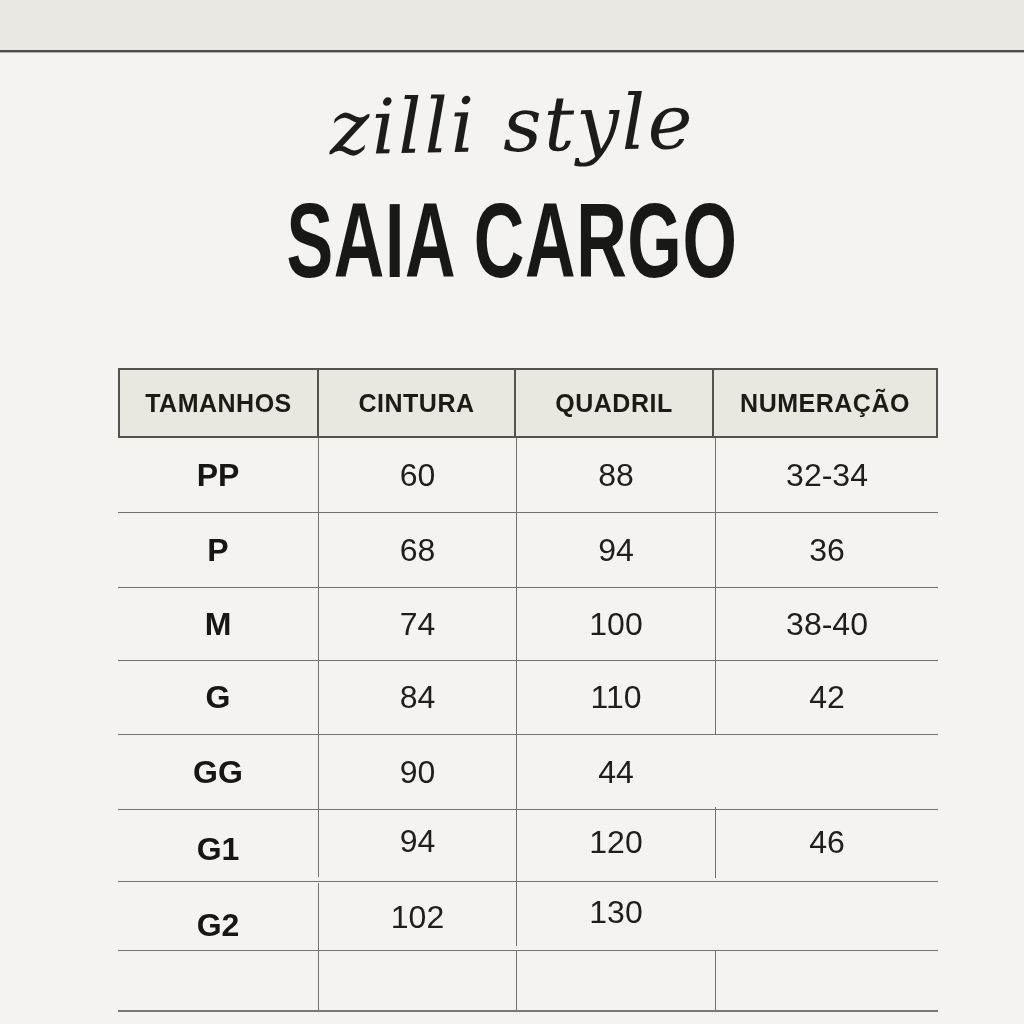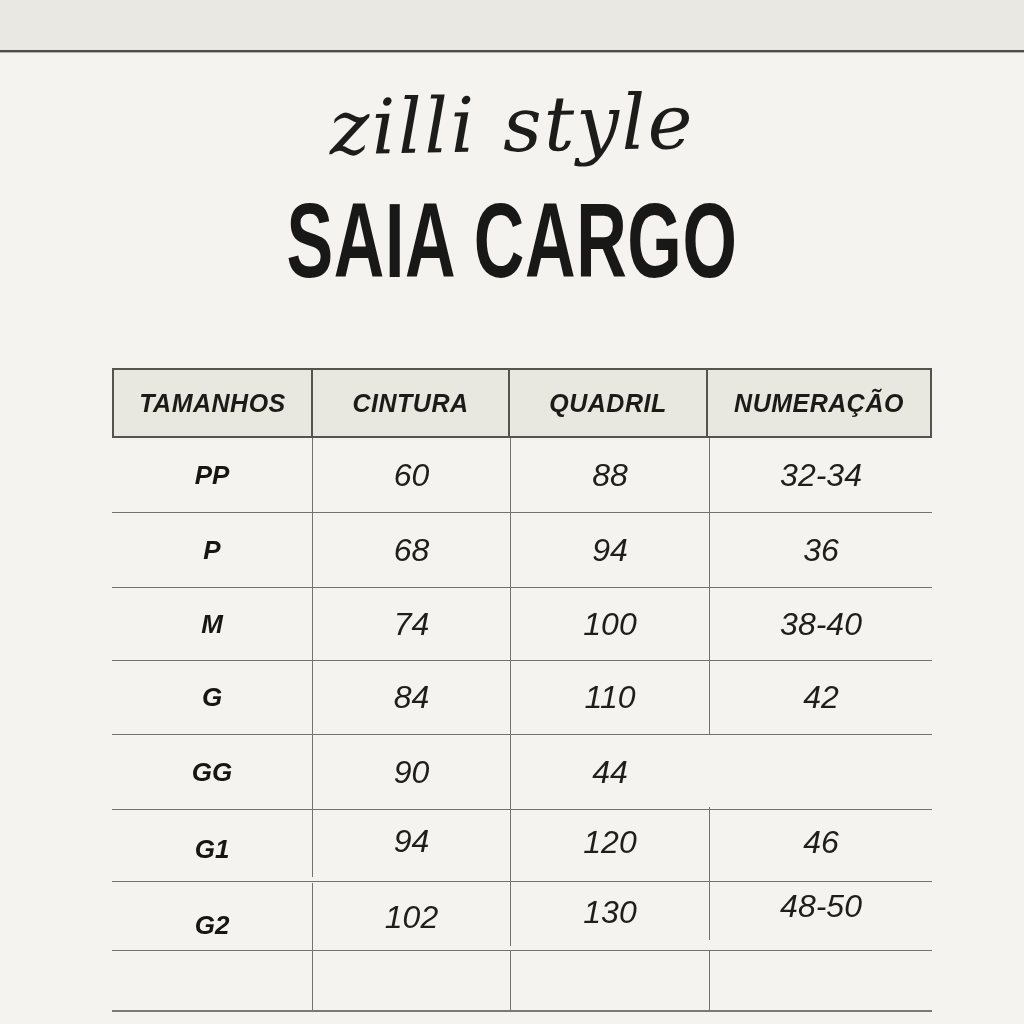--- a/index.html
+++ b/index.html
@@ -67,24 +67,23 @@
     letter-spacing: 1px;
     color: #181816;
     transform: scaleX(0.66);
     transform-origin: 50% 50%;
     white-space: nowrap;
   }
 
   
   .size-table {
     position: absolute;
-    left: 112px;
+    left: 118px;
     top: 368px;
     width: 820px;
-    font-style: italic;
   }
   .thead {
     display: grid;
     grid-template-columns: 199px 197px 198px 1fr;
     height: 70px;
     box-sizing: border-box;
     background: #e8e7e0;
     border: 2px solid #54544f;
   }
   .thead .cell {
@@ -109,21 +108,21 @@
     display: flex;
     align-items: center;
     justify-content: center;
     font-size: 32px;
     color: #1e1e1b;
     border-left: 1.5px solid #73736d;
   }
   .row .cell:first-child {
     border-left: none;
     font-weight: bold;
-    font-size: 26px;
+    font-size: 32px;
     color: #161613;
   }
   
   .row:nth-child(1) { height: 75px; }
   .row:nth-child(2) { height: 75px; }
   .row:nth-child(3) { height: 73px; }
   .row:nth-child(4) { height: 74px; }
   .row:nth-child(5) { height: 75px; }
   .row:nth-child(6) { height: 72px; }
   .row:nth-child(7) { height: 69px; }
@@ -189,21 +188,20 @@
         <div class="cell" style="transform: translateY(4px);">G1</div>
         <div class="cell" style="transform: translateY(-4px);">94</div>
         <div class="cell" style="transform: translateY(-3px);">120</div>
         <div class="cell" style="transform: translateY(-3px);">46</div>
       </div>
 
       <div class="row">
         <div class="cell" style="transform: translateY(9px);">G2</div>
         <div class="cell" style="transform: translateY(1px);">102</div>
         <div class="cell" style="transform: translateY(-4px);">130</div>
-        <div class="cell" style="transform: translateY(-10px);">48-50</div>
       </div>
 
       <div class="row">
         <div class="cell"></div>
         <div class="cell"></div>
         <div class="cell"></div>
         <div class="cell"></div>
       </div>
 
     </div>

